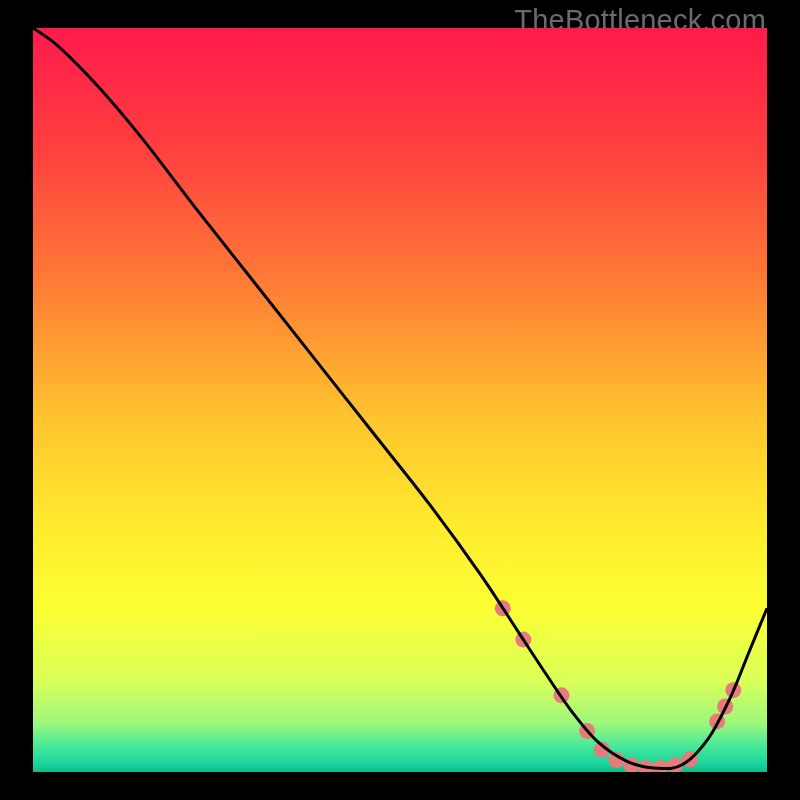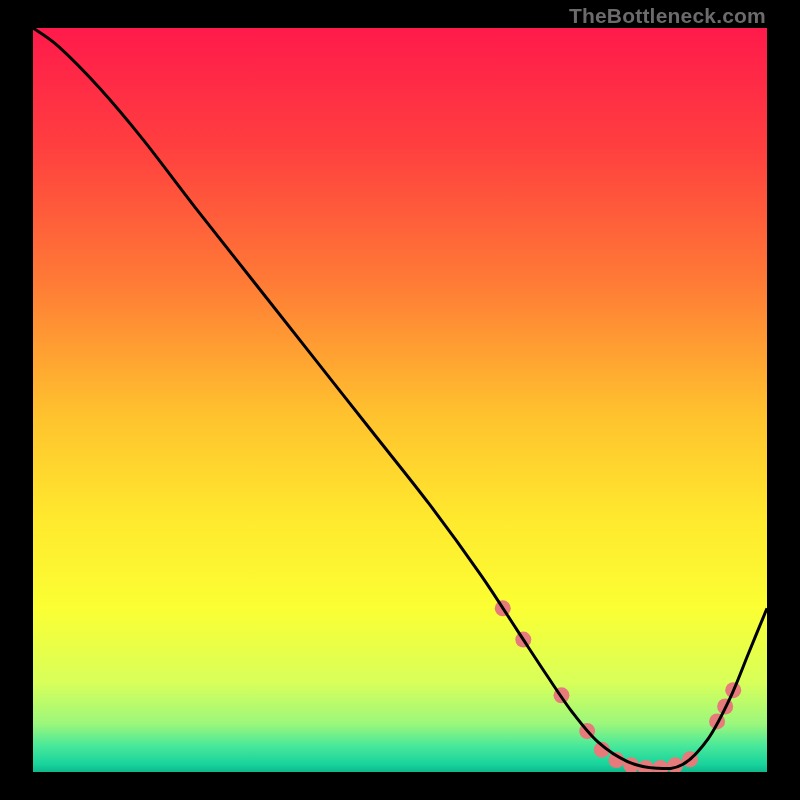--- a/index.html
+++ b/index.html
@@ -31,22 +31,22 @@
   }
   .curve-svg {
     position: absolute;
     inset: 0;
   }
   .watermark {
     position: absolute;
     top: 4px;
     right: 34px;
     color: #6b6b6b;
-    font-size: 21px;
-    font-weight: 700;
+    font-size: 29px;
+    font-weight: 400;
     letter-spacing: 0.2px;
     text-align: center;
   }
 </style>
 </head>
 <body>
 
 <div class="stage">
   <div class="watermark">TheBottleneck.com</div>
 

